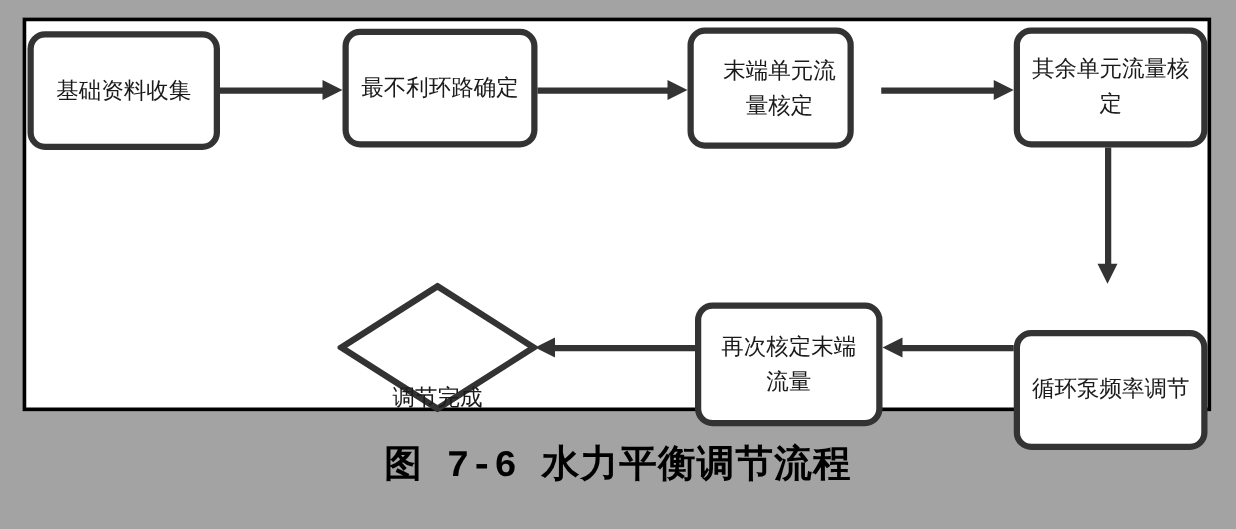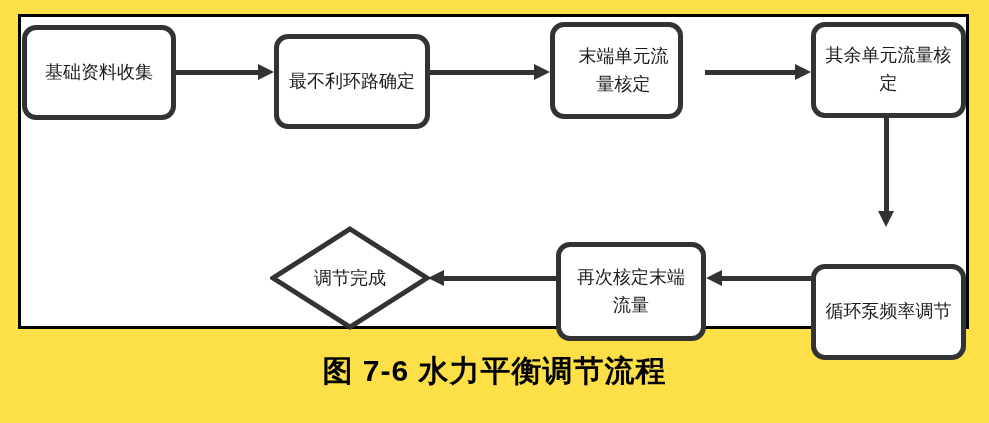--- a/index.html
+++ b/index.html
@@ -1,19 +1,19 @@
 <!DOCTYPE html>
 <html><head>
 <meta charset="utf-8">
 <style>
   html,body{margin:0;padding:0;background:#ffffff;}
   .stage{
     position:relative;
     width:989px;height:423px;
-    background:#fde047;
+    background:#a3a3a3;
     font-family:"Liberation Sans", sans-serif;
     overflow:hidden;
   }
   .frame{
     position:absolute;
     left:18px;top:14px;width:951px;height:315px;
     border:3px solid #000000;
     box-sizing:border-box;
     background:#ffffff;
   }
@@ -61,47 +61,47 @@
   .head-down{
     position:absolute;width:0;height:0;
     border-left:8px solid transparent;
     border-right:8px solid transparent;
     border-top:16px solid #333333;
   }
   .caption{
     position:absolute;
     left:0;top:351px;width:989px;
     text-align:center;
-    font-family:Liberation Sans, sans-serif;
+    font-family:Liberation Mono, monospace;
     font-weight:600;
     font-size:30px;
     color:#000000;
     letter-spacing:1px;
   }
 </style>
 </head>
 <body>
 
 <div class="stage">
 
   <div class="frame"></div>
 
   <div class="node" style="left:22px;top:25px;width:154px;height:95px;">基础资料收集</div>
 
-  <div class="node" style="left:274px;top:23px;width:156px;height:95px;margin-top:11px;">最不利环路确定</div>
+  <div class="node" style="left:274px;top:23px;width:156px;height:95px;">最不利环路确定</div>
 
   <div class="node" style="left:550px;top:22px;width:133px;height:97px;padding-left:22px;">末端单元流量核定</div>
 
   <div class="node" style="left:811px;top:22px;width:155px;height:96px;">其余单元流量核定</div>
 
   <div class="node" style="left:811px;top:230px;width:155px;height:96px;margin-top:34px;">循环泵频率调节</div>
 
   <div class="node" style="left:556px;top:227px;width:150px;height:99px;margin-top:15px;">再次核定末端流量</div>
 
-  <div class="diamond-wrap" style="left:270px;top:226px;width:160px;height:104px;">
+  <div class="diamond-wrap" style="left:270px;top:226px;width:160px;height:104px;align-items:flex-end;">
     <svg width="160" height="104" viewBox="0 0 160 104">
       <polygon points="80,3 157,52 80,101 3,52" fill="#ffffff" stroke="#333333" stroke-width="5" stroke-linejoin="miter"></polygon>
     </svg>
     <div class="diamond-label">调节完成</div>
   </div>
 
   <div>
     <div class="aline" style="left:176px;top:70px;width:84px;height:5px;"></div>
     <div class="head-right" style="left:258px;top:64px;"></div>
   </div>

